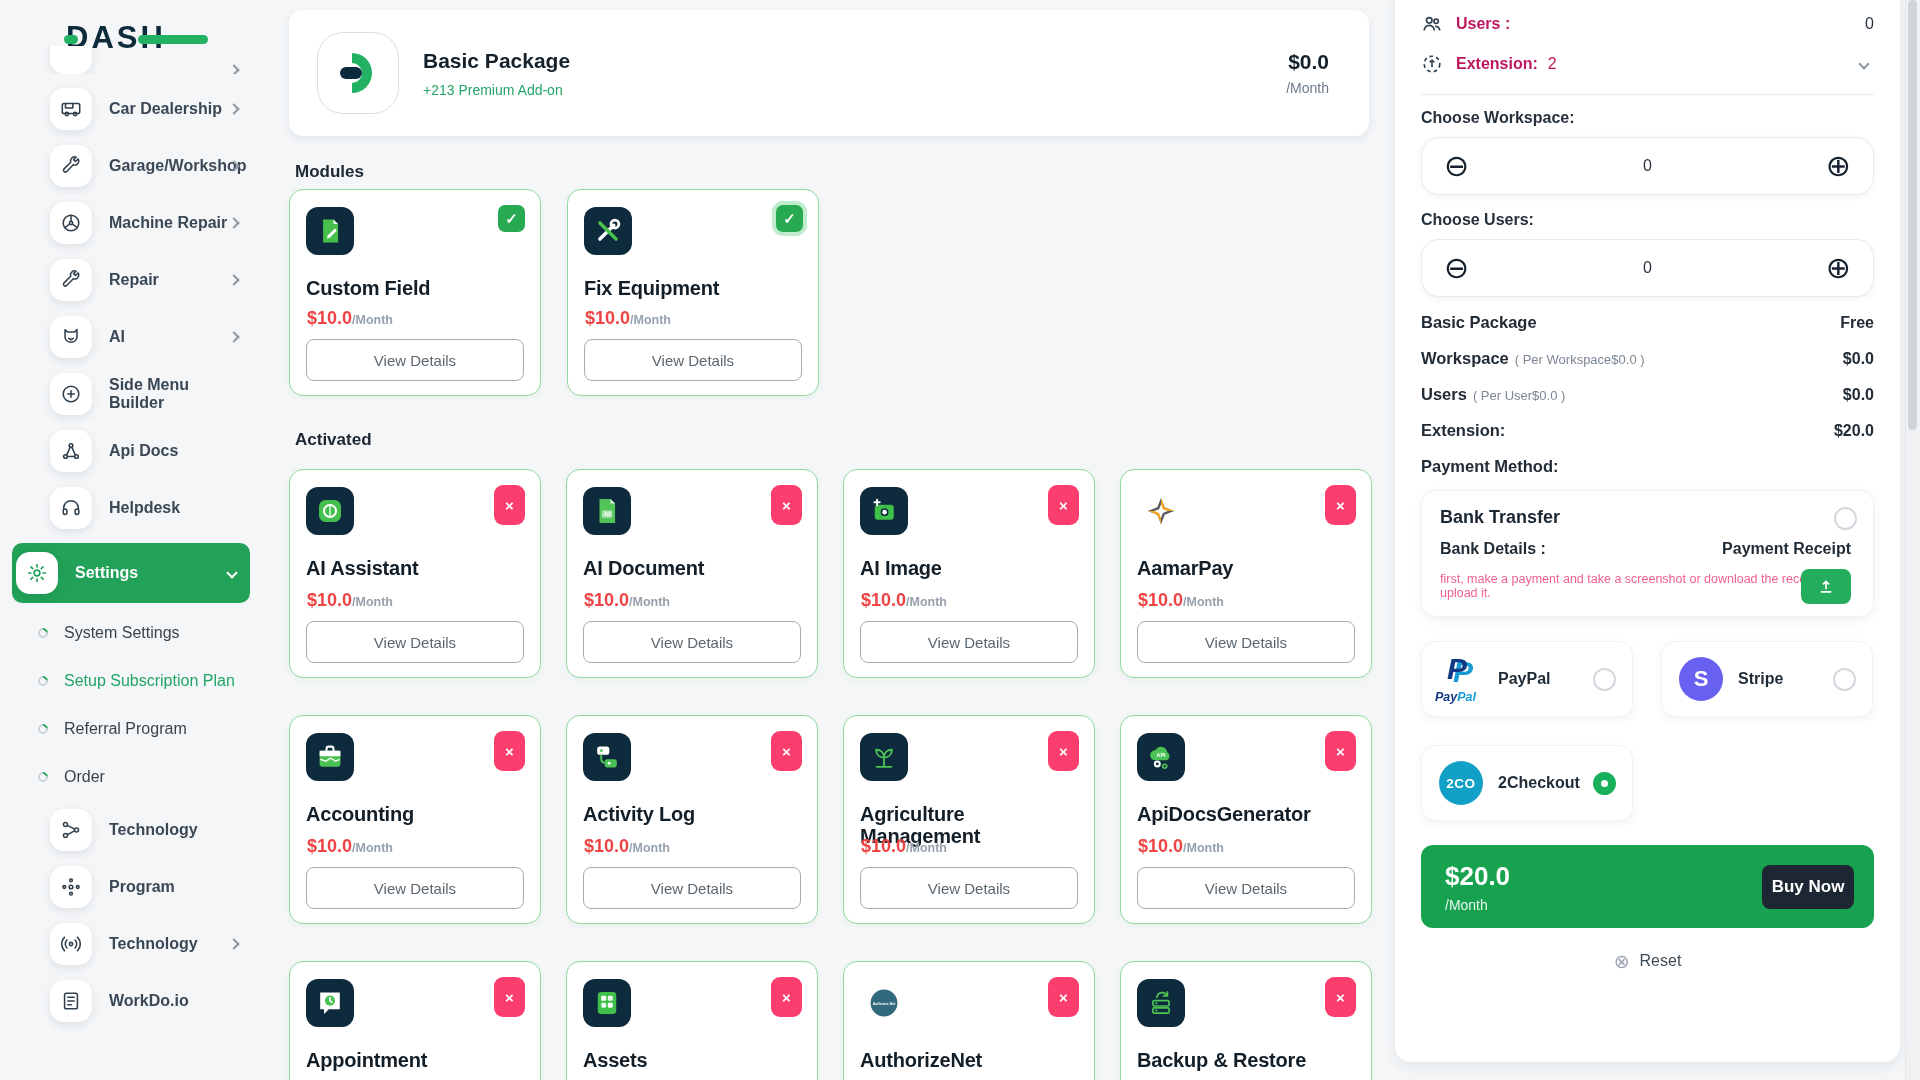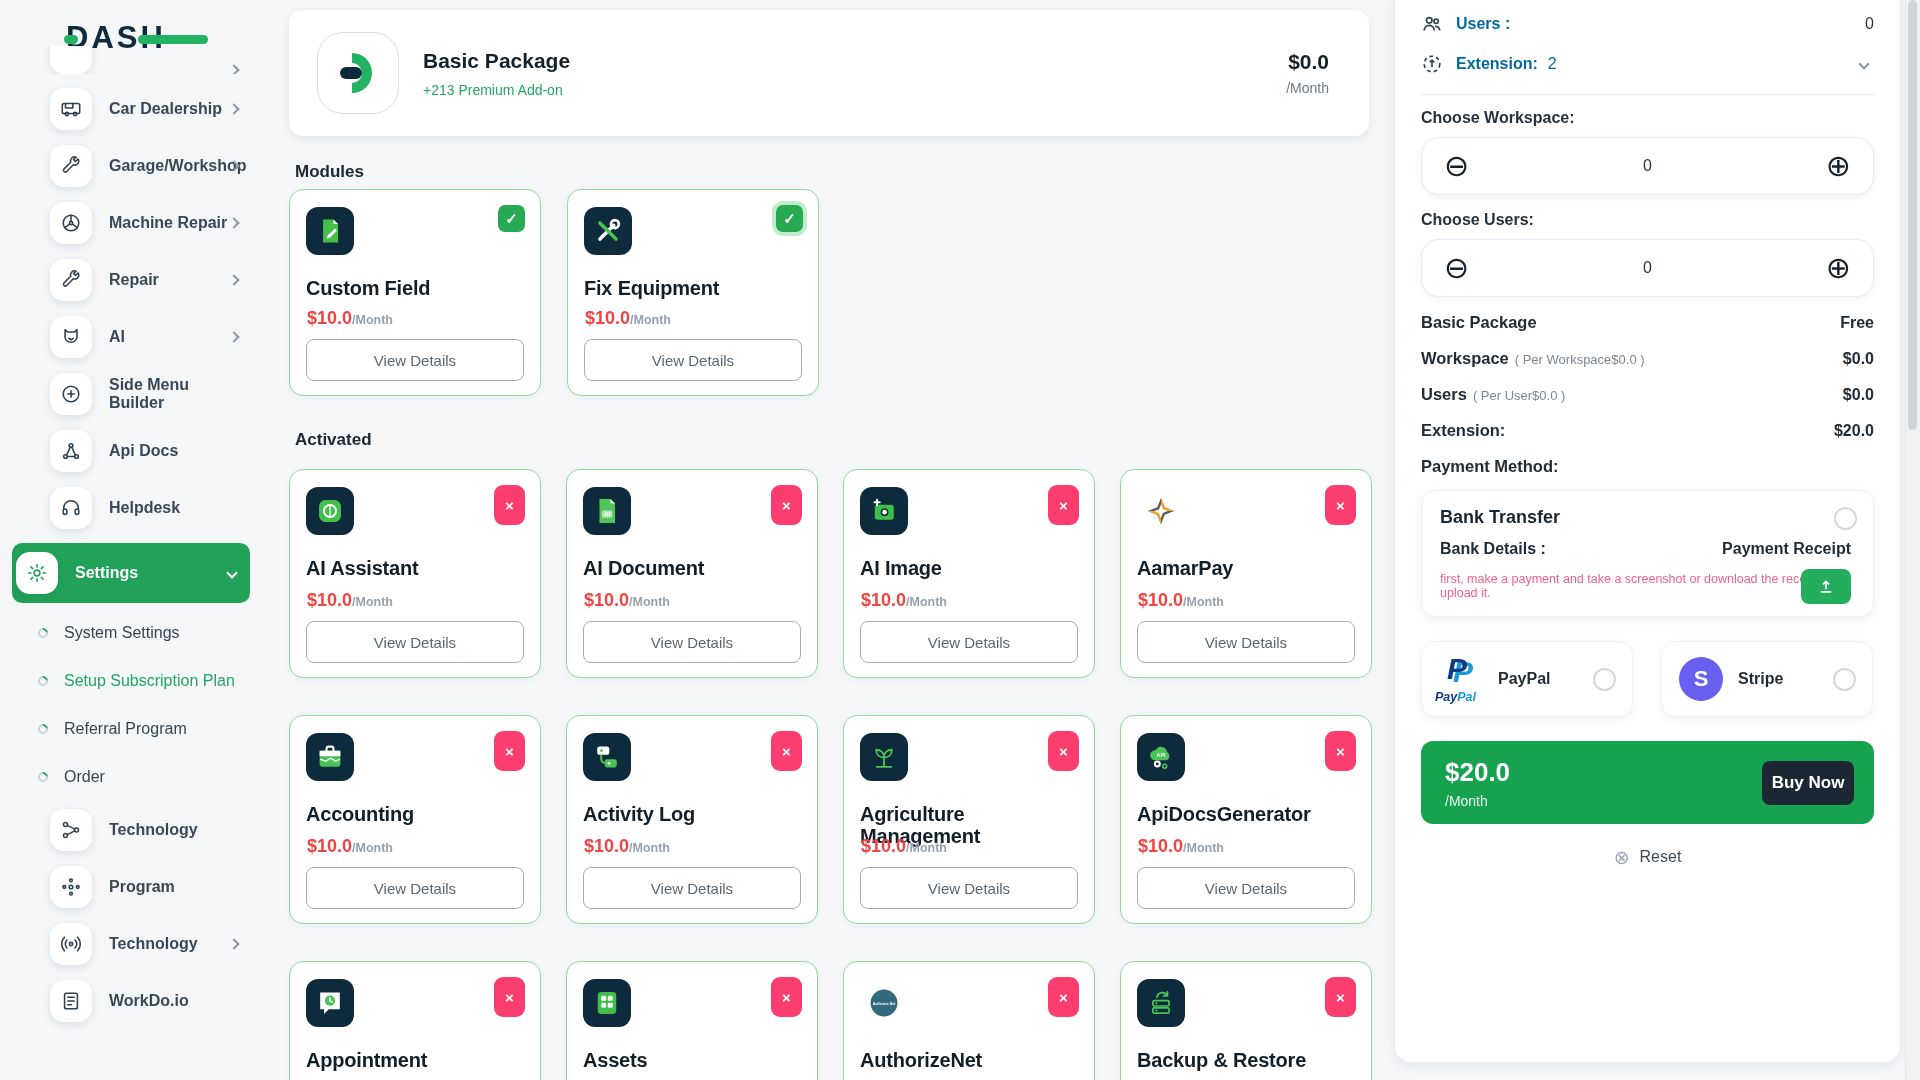--- a/index.html
+++ b/index.html
@@ -64,21 +64,21 @@
                color:#fff; font-size:15px; font-weight:700; display:flex; align-items:center; justify-content:center; cursor:pointer; }
   .check-box.ring { box-shadow:0 0 0 4px #bfeccd; }
   .x-btn { position:absolute; right:15px; top:15px; width:31px; height:40px; background:#fb3e6e; border-radius:9px;
            color:#fff; font-size:15px; font-weight:700; display:flex; align-items:center; justify-content:center; cursor:pointer; }
 
   
   .panel { position:absolute; left:1395px; top:-16px; width:505px; height:1078px; background:#fff; border-radius:16px;
            box-shadow:0 4px 14px rgba(30,50,70,.08); padding:20px 26px 0 26px; }
   .p-row { display:flex; align-items:center; height:40px; position:relative; }
   .p-icon { width:22px; height:22px; margin-right:13px; flex:none; }
-  .p-label { font-size:16px; font-weight:600; color:#0369a1; }
+  .p-label { font-size:16px; font-weight:600; color:#be185d; }
   .p-value { margin-left:auto; font-size:16px; color:#2a3540; }
   .p-divider { border-top:1px solid #e7ebee; margin:10px 0 14px 0; }
   .chooser-label { font-size:16px; font-weight:700; color:#27313c; margin:8px 0 10px 0; }
   .stepper { height:58px; background:#fff; border:1px solid #e4ebf2; border-radius:18px; box-shadow:0 2px 6px rgba(30,50,70,.06);
              display:flex; align-items:center; padding:0 22px; margin-bottom:16px; }
   .step-btn { font-size:30px; line-height:1; color:#15222e; cursor:pointer; font-family:"DejaVu Sans", sans-serif; }
   .step-val { flex:1; text-align:center; font-size:16px; color:#2a3540; }
   .price-row { display:flex; align-items:baseline; margin:0 0 17px 0; }
   .price-label { font-size:16.5px; font-weight:700; color:#222c36; }
   .price-sub { font-size:13px; color:#7b8794; margin-left:6px; }
@@ -622,20 +622,27 @@
         <span class="gw-name">PayPal</span>
         <span class="radio gw-radio"></span>
       </div>
       <div class="gw-card">
         <div class="gw-logo">
           <div class="circle-logo stripe-logo">S</div>
         </div>
         <span class="gw-name">Stripe</span>
         <span class="radio gw-radio"></span>
       </div>
+      <div class="gw-card">
+        <div class="gw-logo">
+          <div class="circle-logo tco-logo">2CO</div>
+        </div>
+        <span class="gw-name">2Checkout</span>
+        <span class="radio gw-radio sel"></span>
+      </div>
     </div>
 
   <div class="total-bar">
     <div>
       <div class="total-amount">$20.0</div>
       <div class="total-period">/Month</div>
     </div>
     <div class="buy-btn">Buy Now</div>
   </div>
 

